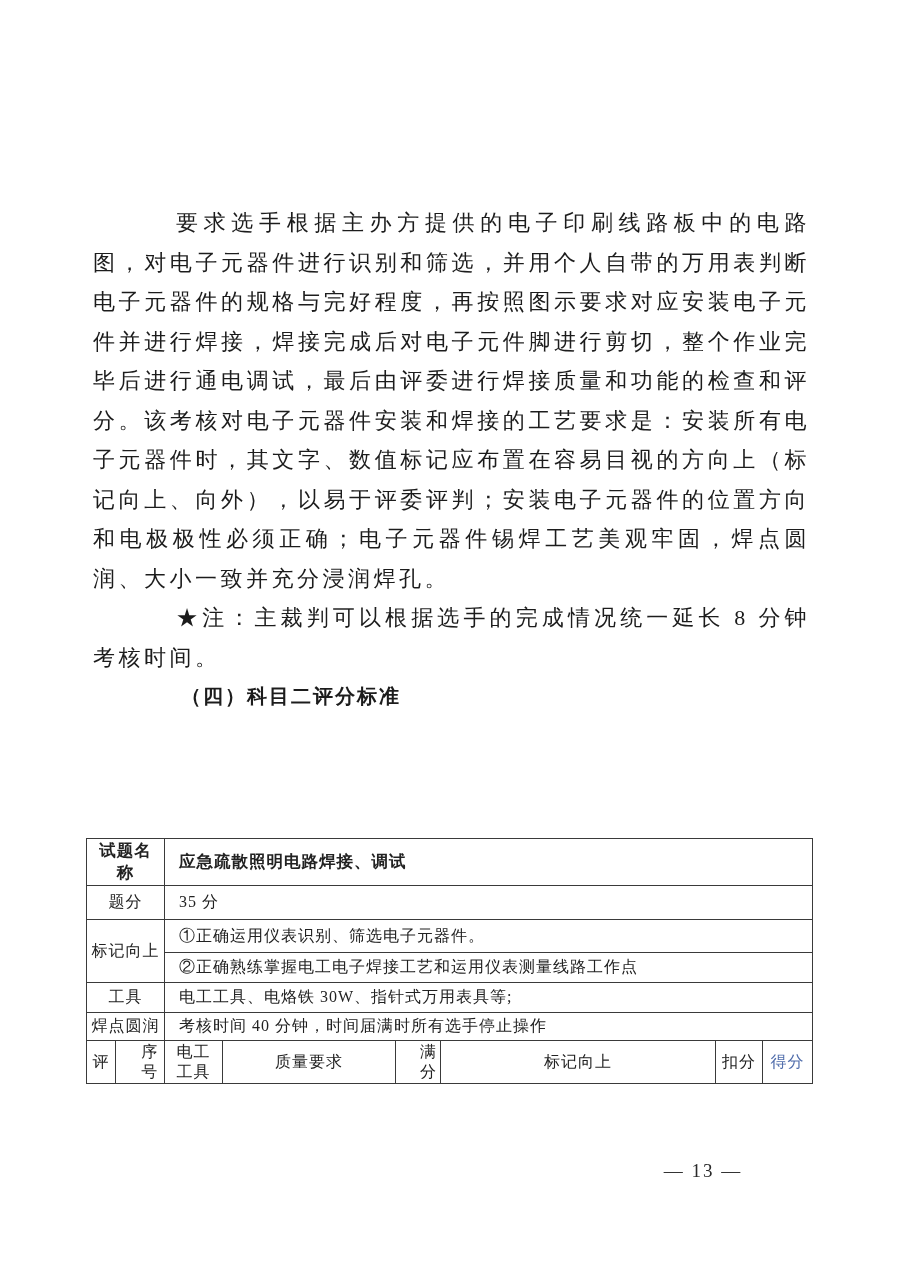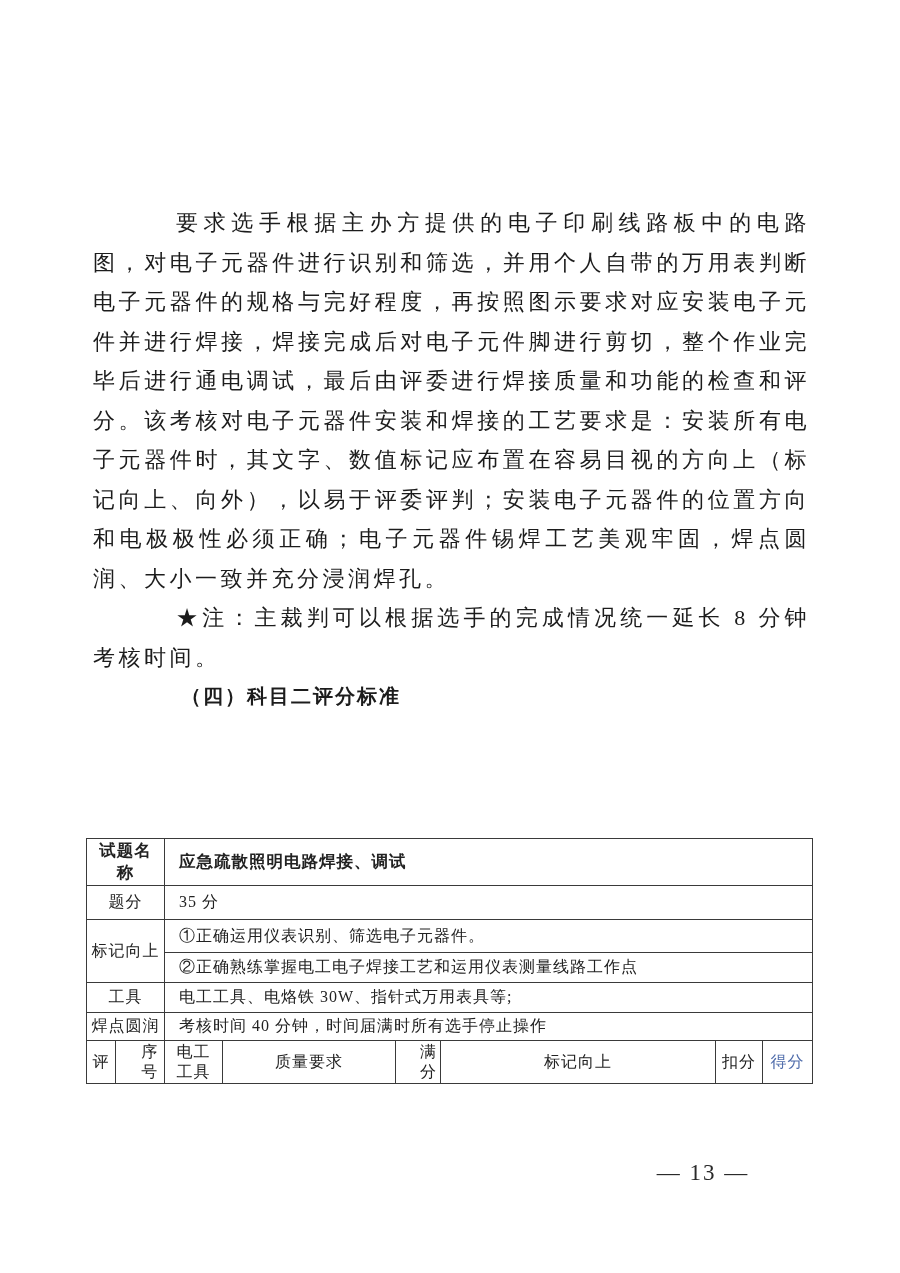--- a/index.html
+++ b/index.html
@@ -54,21 +54,21 @@
   .score-table tr.hdr td { text-align: center; line-height: 1.25; letter-spacing: 1px; }
   .score-table tr.hdr td span { display: inline-block; }
   .score-table td.w1 span { width: 1.1em; word-break: break-all; text-align: left; margin-left: 20px; }
   .score-table td.w2 span { width: 2.3em; word-break: break-all; text-align: center; }
   .page-number {
     position: absolute;
     left: 648px;
     top: 1160px;
     width: 110px;
     text-align: center;
-    font-size: 23px;
+    font-size: 19px;
     letter-spacing: 2px;
     color: #2a2a2a;
   }
 </style>
 </head>
 <body>
 
 <div class="page">
 
   <div class="body-text">

